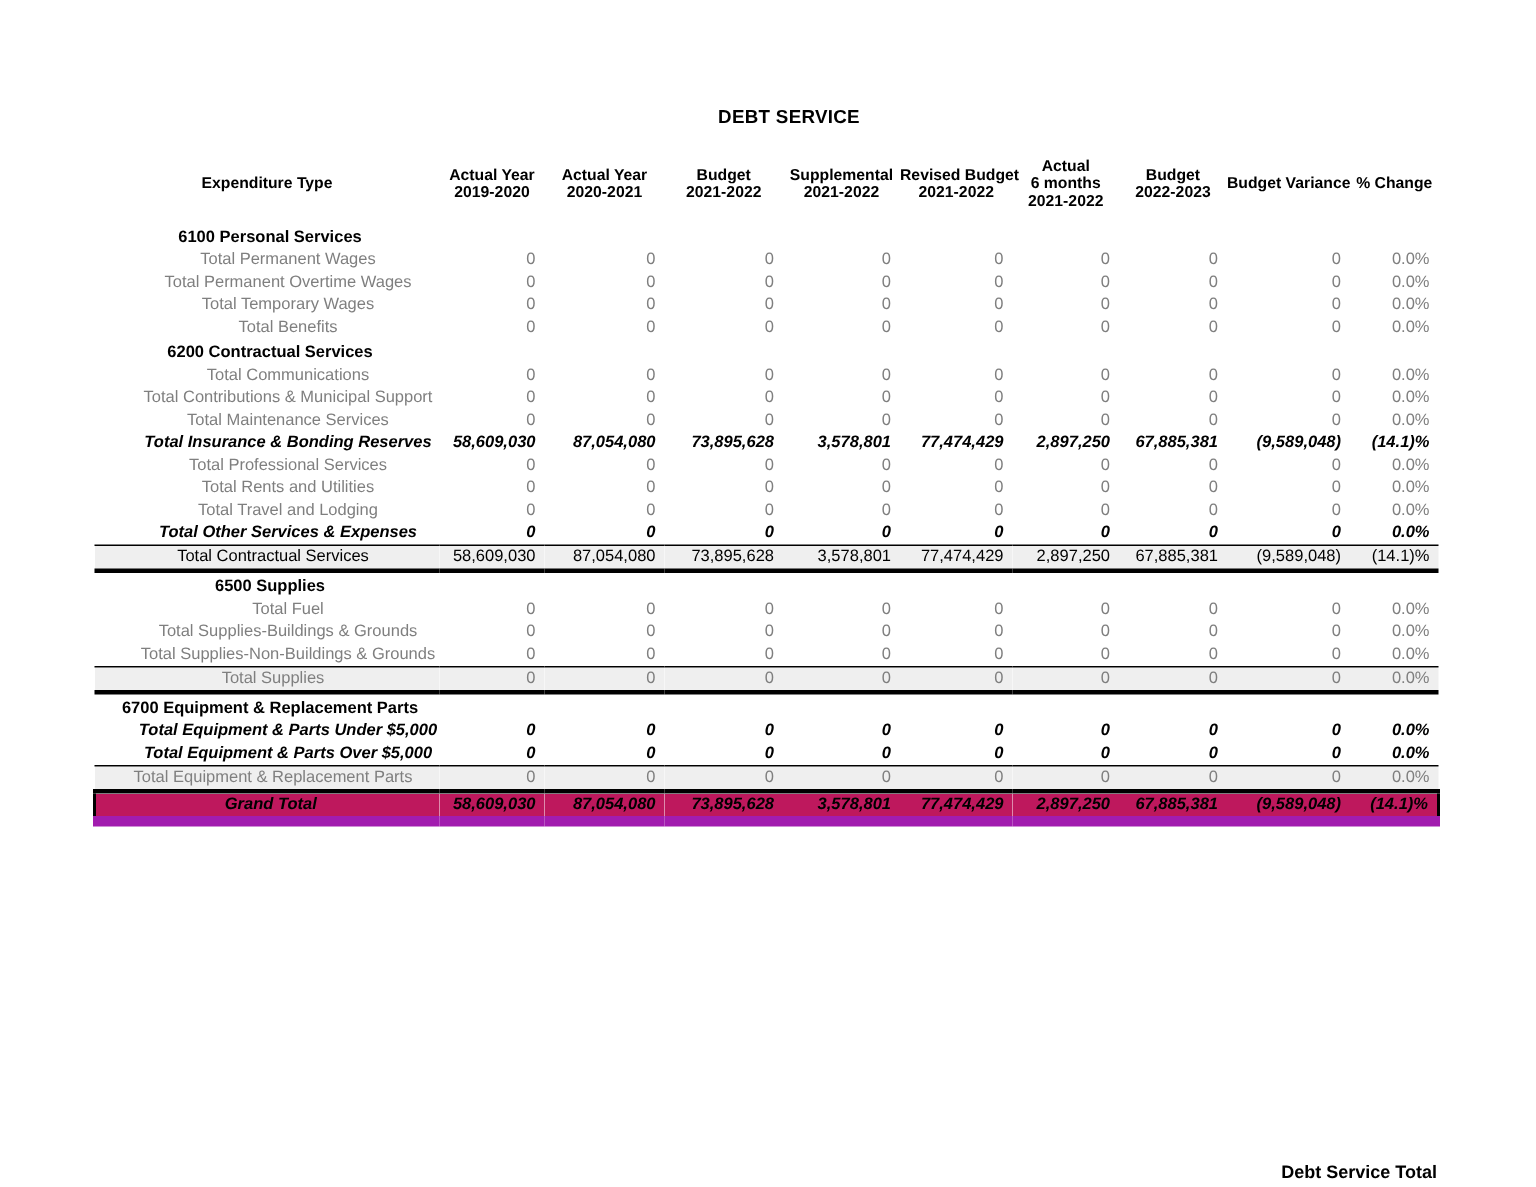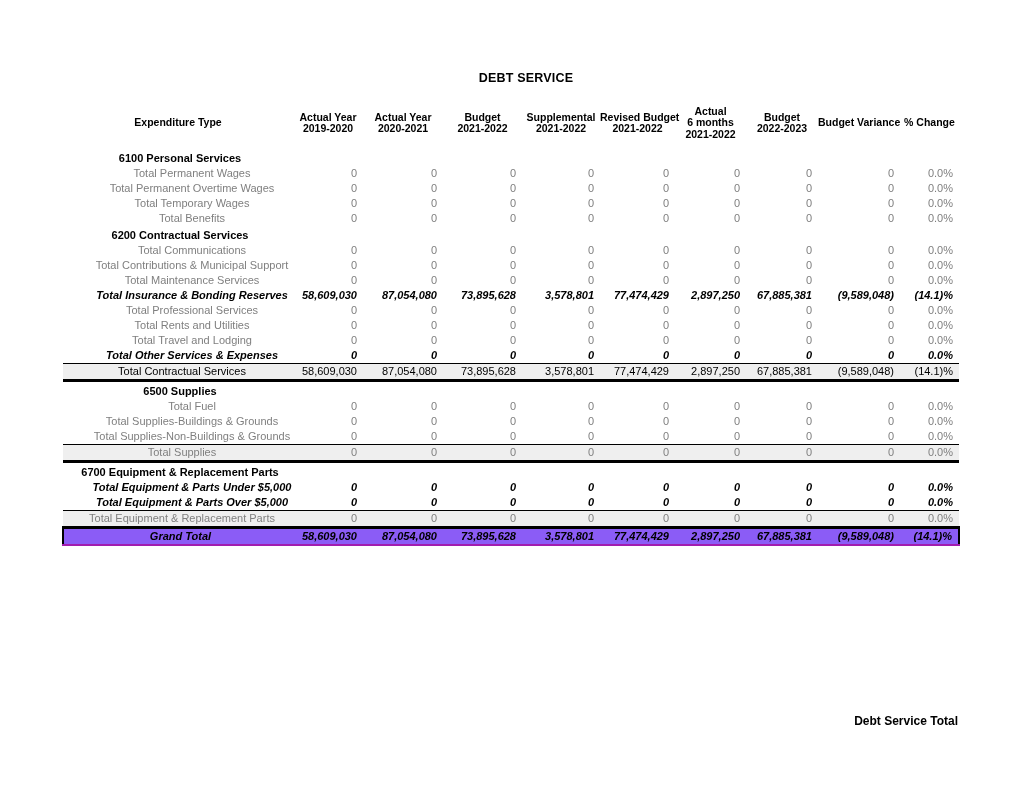--- a/index.html
+++ b/index.html
@@ -66,31 +66,31 @@
 
   tr.em-gray { color: #7f7f7f; }
   tr.em-bold { font-weight: bold; font-style: italic; }
 
   tr.row-subtotal td {
     background: #efefef;
     border-top: 1px solid #000;
     border-bottom: 3px solid #000;
   }
   tr.row-grand td {
-    background: #8b5cf6;
+    background: #be185d;
     font-weight: bold;
     border-top: 2px solid #000;
-    border-bottom: 2px solid #a21caf;
+    border-bottom: 7px solid #a21caf;
   }
   tr.row-grand td:first-child { border-left: 2px solid #000; }
   tr.row-grand td:last-child  { border-right: 2px solid #000; }
 
   .footer-label {
     position: absolute;
-    top: 714px;
+    top: 774px;
     right: 66px;
     font-size: 12px;
     font-weight: bold;
   }
 </style>
 </head>
 <body>
 
 <div class="page">
 

